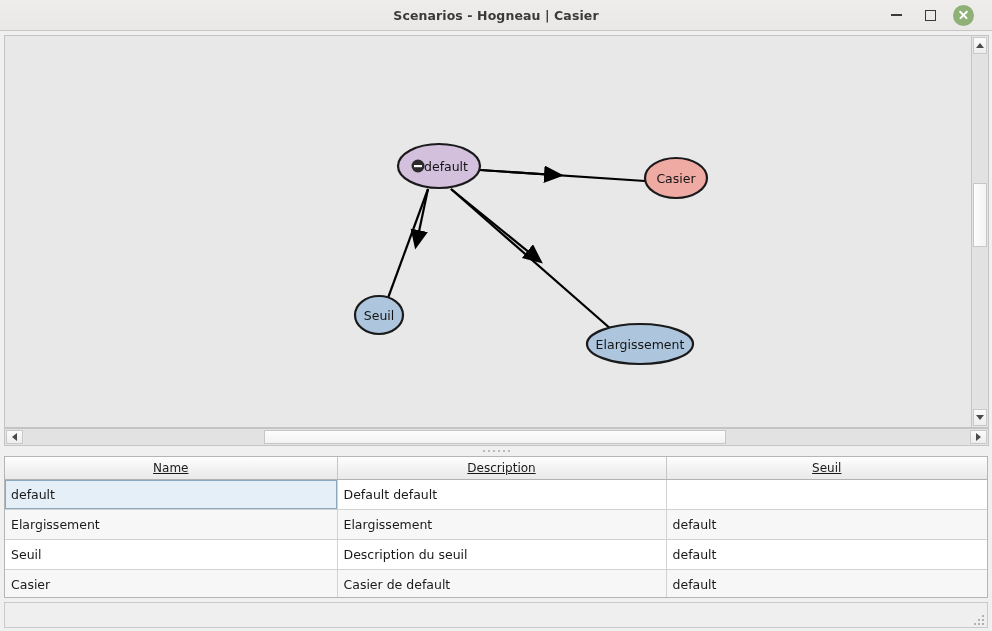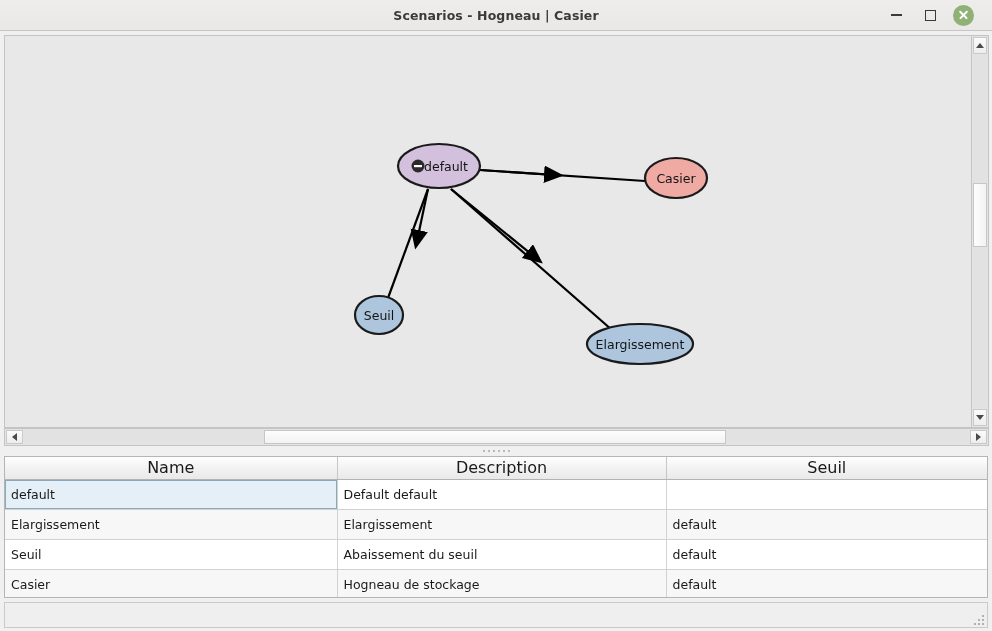--- a/index.html
+++ b/index.html
@@ -233,23 +233,24 @@
     table-layout: fixed;
     font-size: 12.5px;
     color: #1a1a1a;
   }
   table.grid th {
     height: 22px;
     background: linear-gradient(to bottom, #fefefe 0%, #f2f2f2 52%, #e9e9e9 100%);
     border-right: 1px solid #c6c6c6;
     border-bottom: 1px solid #b3b3b3;
     font-weight: normal;
-    font-size: 16px;
+    font-size: 12px;
     color: #1a1a1a;
     text-align: center;
+    text-decoration: underline;
   }
   table.grid th:last-child { border-right: none; }
   table.grid td {
     height: 30px;
     border-right: 1px solid #d2d2d2;
     border-bottom: 1px solid #d2d2d2;
     padding: 0 6px;
     white-space: nowrap;
     overflow: hidden;
     text-overflow: ellipsis;
@@ -412,26 +413,26 @@
           <td class="col-desc">Default default</td>
           <td class="col-parent"></td>
         </tr>
         <tr class="row-even">
           <td class="col-name">Elargissement</td>
           <td class="col-desc">Elargissement</td>
           <td class="col-parent">default</td>
         </tr>
         <tr class="row-odd">
           <td class="col-name">Seuil</td>
-          <td class="col-desc">Abaissement du seuil</td>
+          <td class="col-desc">Description du seuil</td>
           <td class="col-parent">default</td>
         </tr>
         <tr class="row-even">
           <td class="col-name">Casier</td>
-          <td class="col-desc">Hogneau de stockage</td>
+          <td class="col-desc">Casier de default</td>
           <td class="col-parent">default</td>
         </tr>
       </tbody>
     </table>
     <div class="table-filler"></div>
   </div>
 
   <div class="statusbar">
     <span></span>
     <div class="resize-grip">

